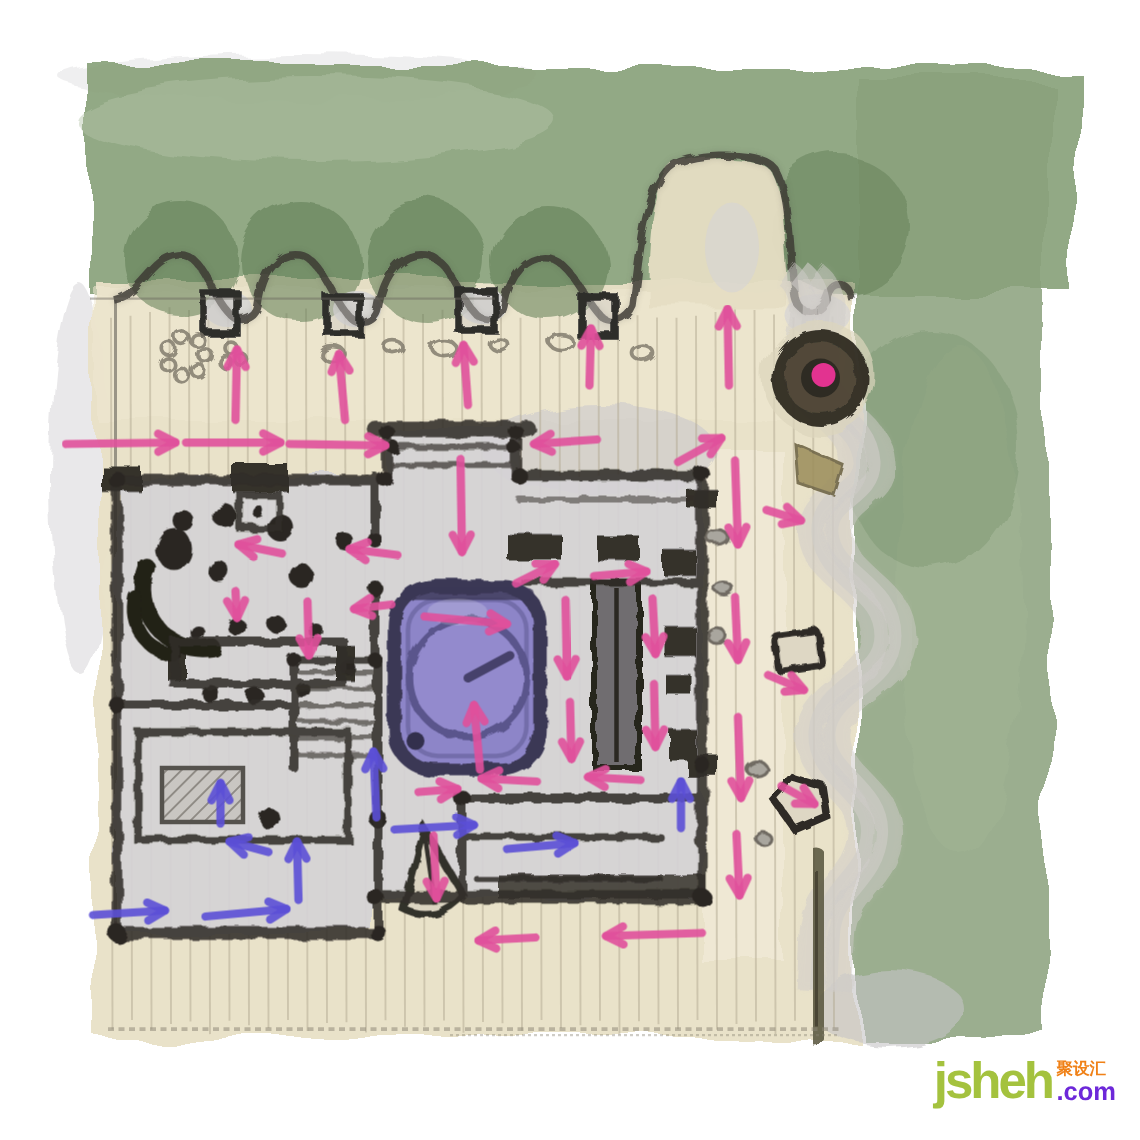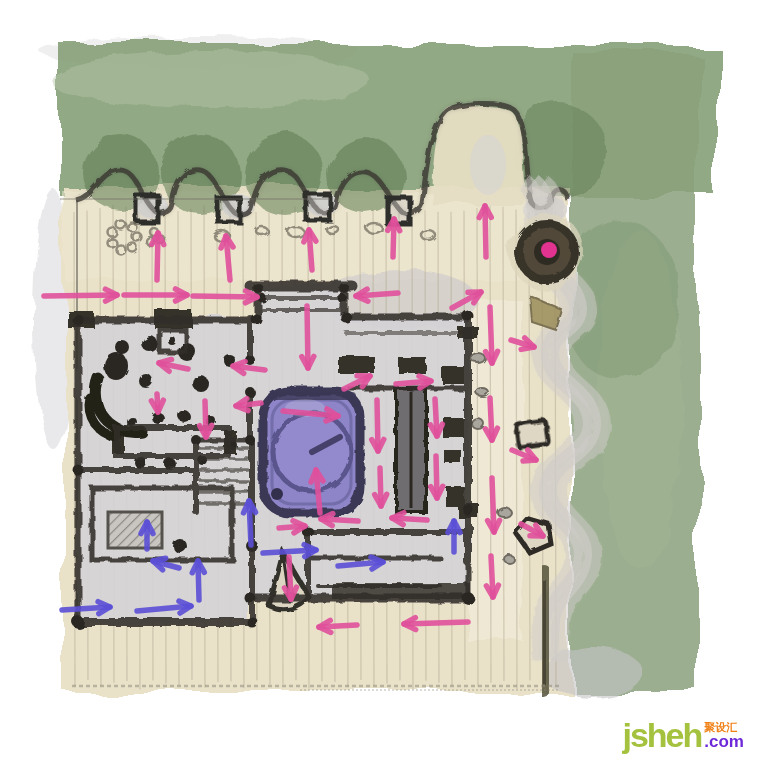--- a/index.html
+++ b/index.html
@@ -1,21 +1,21 @@
 <!DOCTYPE html>
 <html><head>
 <meta charset="utf-8">
 <style>
   html,body{margin:0;padding:0;background:#fff;}
   .stage{position:relative;width:760px;height:760px;background:#ffffff;overflow:hidden;
          font-family:"Liberation Sans",sans-serif;}
   svg{position:absolute;left:0;top:0;}
   .watermark{position:absolute;right:16px;bottom:8px;display:flex;align-items:flex-start;gap:3px;}
   .wm-brand{font-weight:800;font-size:34px;line-height:.8;color:#a4c23e;letter-spacing:-2px;}
-  .wm-col{display:flex;flex-direction:column;align-items:flex-start;margin-bottom:2px;}
+  .wm-col{display:flex;flex-direction:column;align-items:flex-start;margin-bottom:16px;}
   .wm-cjk{font-size:11px;font-weight:700;color:#f08117;line-height:1;}
   .wm-tld{font-size:17px;font-weight:800;color:#6d28d9;line-height:1;}
 </style>
 </head>
 <body>
 
 <div class="stage">
 <svg id="sketch-svg" width="760" height="760" viewBox="0 0 760 760">
   <defs>
     <filter id="wc" x="-25%" y="-25%" width="150%" height="150%">

